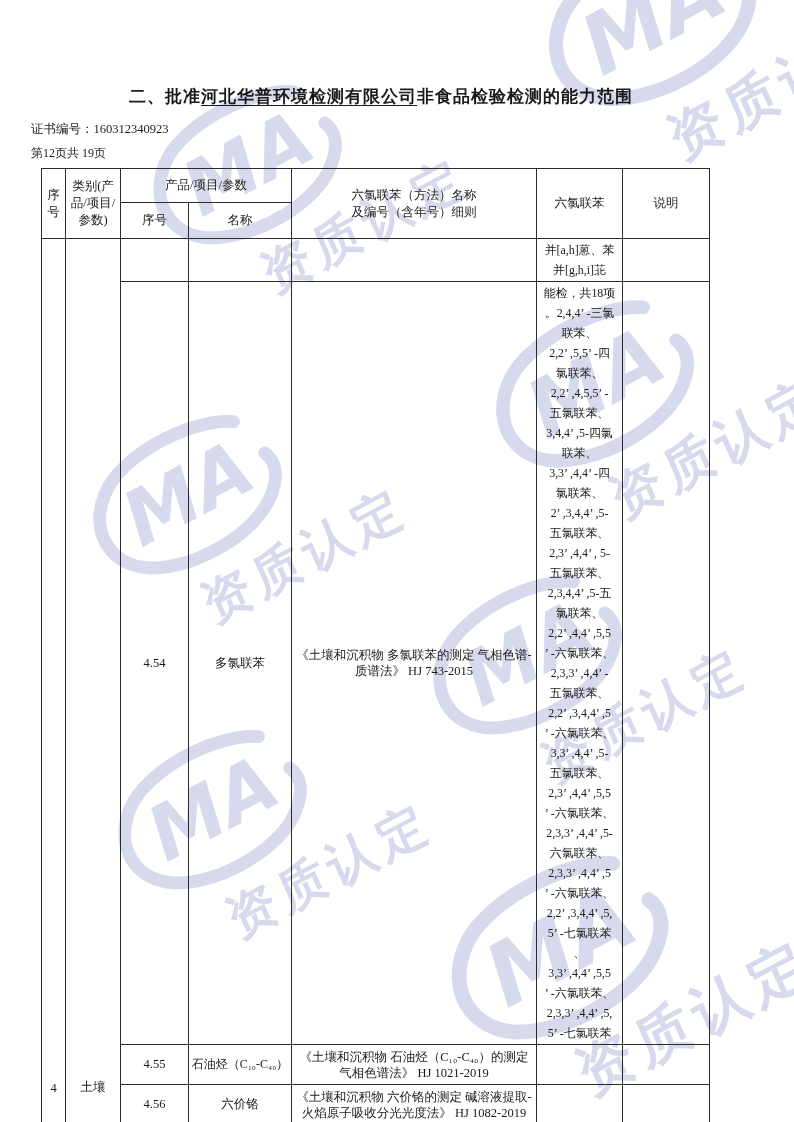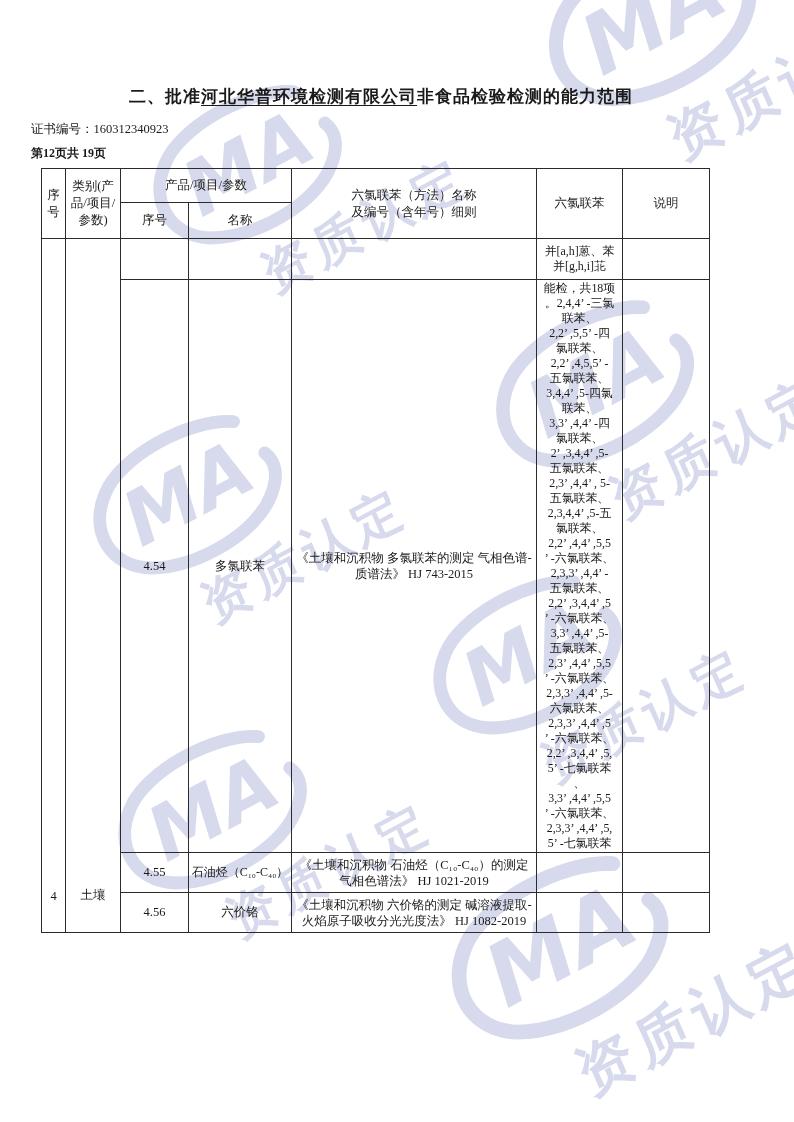--- a/index.html
+++ b/index.html
@@ -21,35 +21,35 @@
   }
   
   .content { position:relative; z-index:1; padding:85px 63px 0 31px; }
   .doc-title {
     text-align:center; font-size:17px; font-weight:700; letter-spacing:1px;
     margin-bottom:13px; white-space:nowrap;
   }
   .doc-title .u { text-decoration:underline; text-underline-offset:3px; }
   .meta-line { font-size:12.5px; font-weight:400; margin-bottom:7px; }
   .addr-row { display:flex; justify-content:space-between; align-items:flex-end; margin-bottom:6px; }
-  .addr-row .pageno { font-size:12px; font-weight:700; }
+  .addr-row .pageno { font-size:12px; font-weight:400; }
   
   table.cap-table {
     border-collapse:collapse; table-layout:fixed; width:668px; margin-left:10px;
     background:transparent;
   }
   .cap-table th, .cap-table td {
     border:1px solid #2b2b2b; text-align:center; vertical-align:middle;
     font-size:12.5px; font-weight:400; padding:1px 1px; overflow:hidden;
     background:transparent;
   }
   .cap-table thead tr.h1 th { height:34px; }
   .cap-table thead tr.h2 th { height:36px; }
   .pre { white-space:pre-line; }
-  td.restr { font-size:11.9px; line-height:15px; padding:1px 0;font-family:Liberation Serif, serif; }
+  td.restr { font-size:11.9px; line-height:20px; padding:1px 0;font-family:Liberation Serif, serif; }
   tr.r0 td { height:41px; }
   tr.r1 td { height:484px; }
   tr.r2 td { height:40px; }
   tr.r3 td { height:40px; }
   td.mleft { vertical-align:bottom; padding-bottom:28px; font-size:12.5px; }
   td.std { line-height:16px; }
   td.nowrap { white-space:nowrap; font-size:12px; }
 </style>
 </head>
 <body>

